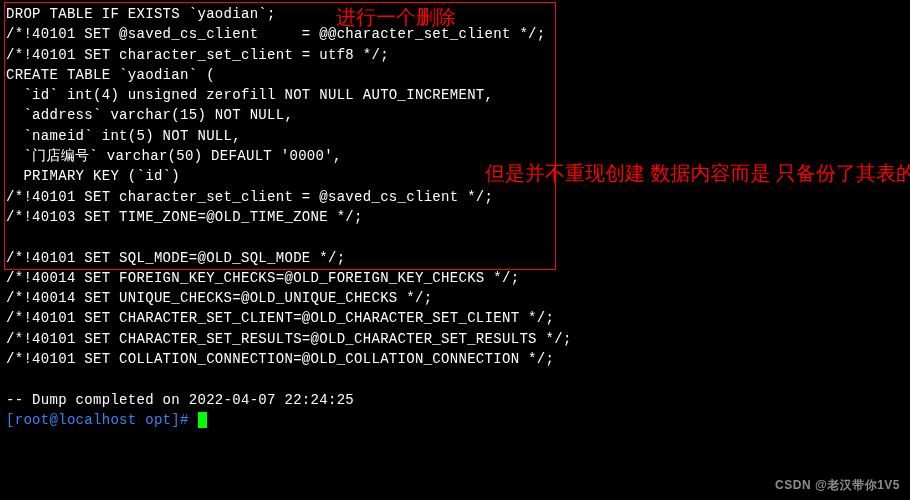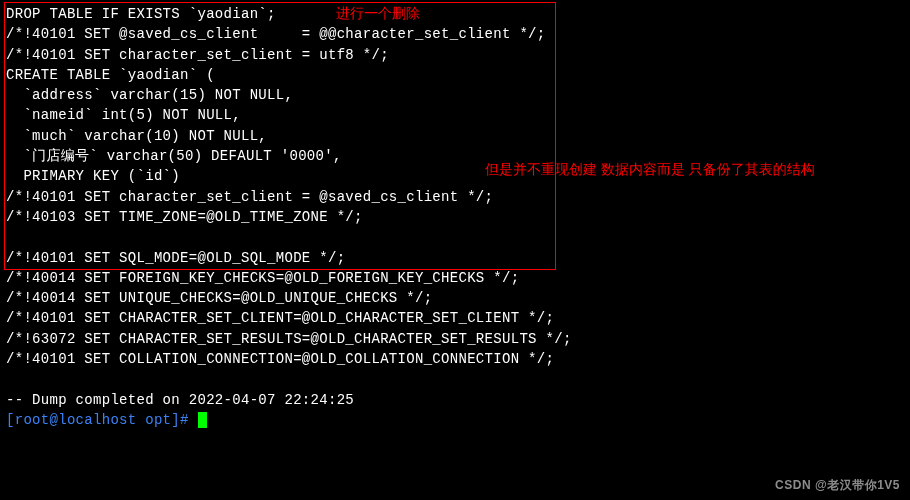--- a/index.html
+++ b/index.html
@@ -35,21 +35,21 @@
     .box1 {
       top: 2px;
       left: 4px;
       width: 552px;
       height: 268px;
     }
     .annotation {
       position: absolute;
       color: #ff0000;
       font-family: 'SimSun', 'Microsoft YaHei', sans-serif;
-      font-size: 14px;
+      font-size: 20px;
       font-weight: normal;
       pointer-events: none;
       white-space: nowrap;
     }
     .ann1 {
       top: 3px;
       left: 336px;
     }
     .ann2 {
       top: 159px;
@@ -79,33 +79,33 @@
     }
   </style>
 </head>
 <body>
 
 <div class="terminal">
   <div class="line">DROP TABLE IF EXISTS `yaodian`;</div>
   <div class="line">/*!40101 SET @saved_cs_client     = @@character_set_client */;</div>
   <div class="line">/*!40101 SET character_set_client = utf8 */;</div>
   <div class="line">CREATE TABLE `yaodian` (</div>
+  <div class="line">  `id` int(4) unsigned zerofill NOT NULL AUTO_INCREMENT,</div>
   <div class="line">  `address` varchar(15) NOT NULL,</div>
   <div class="line">  `nameid` int(5) NOT NULL,</div>
-  <div class="line">  `much` varchar(10) NOT NULL,</div>
   <div class="line">  `门店编号` varchar(50) DEFAULT '0000',</div>
   <div class="line">  PRIMARY KEY (`id`)</div>
   <div class="line">/*!40101 SET character_set_client = @saved_cs_client */;</div>
   <div class="line">/*!40103 SET TIME_ZONE=@OLD_TIME_ZONE */;</div>
   <div class="line">&nbsp;</div>
   <div class="line">/*!40101 SET SQL_MODE=@OLD_SQL_MODE */;</div>
   <div class="line">/*!40014 SET FOREIGN_KEY_CHECKS=@OLD_FOREIGN_KEY_CHECKS */;</div>
   <div class="line">/*!40014 SET UNIQUE_CHECKS=@OLD_UNIQUE_CHECKS */;</div>
   <div class="line">/*!40101 SET CHARACTER_SET_CLIENT=@OLD_CHARACTER_SET_CLIENT */;</div>
-  <div class="line">/*!63072 SET CHARACTER_SET_RESULTS=@OLD_CHARACTER_SET_RESULTS */;</div>
+  <div class="line">/*!40101 SET CHARACTER_SET_RESULTS=@OLD_CHARACTER_SET_RESULTS */;</div>
   <div class="line">/*!40101 SET COLLATION_CONNECTION=@OLD_COLLATION_CONNECTION */;</div>
   <div class="line">&nbsp;</div>
   <div class="line">-- Dump completed on 2022-04-07 22:24:25</div>
   <div class="line"><span class="prompt-user">[root@localhost opt]# </span><span class="cursor"></span></div>
 </div>
 
 <div class="highlight-box box1"></div>
 
 <div class="annotation ann1">进行一个删除</div>
 <div class="annotation ann2">但是并不重现创建 数据内容而是 只备份了其表的结构</div>

